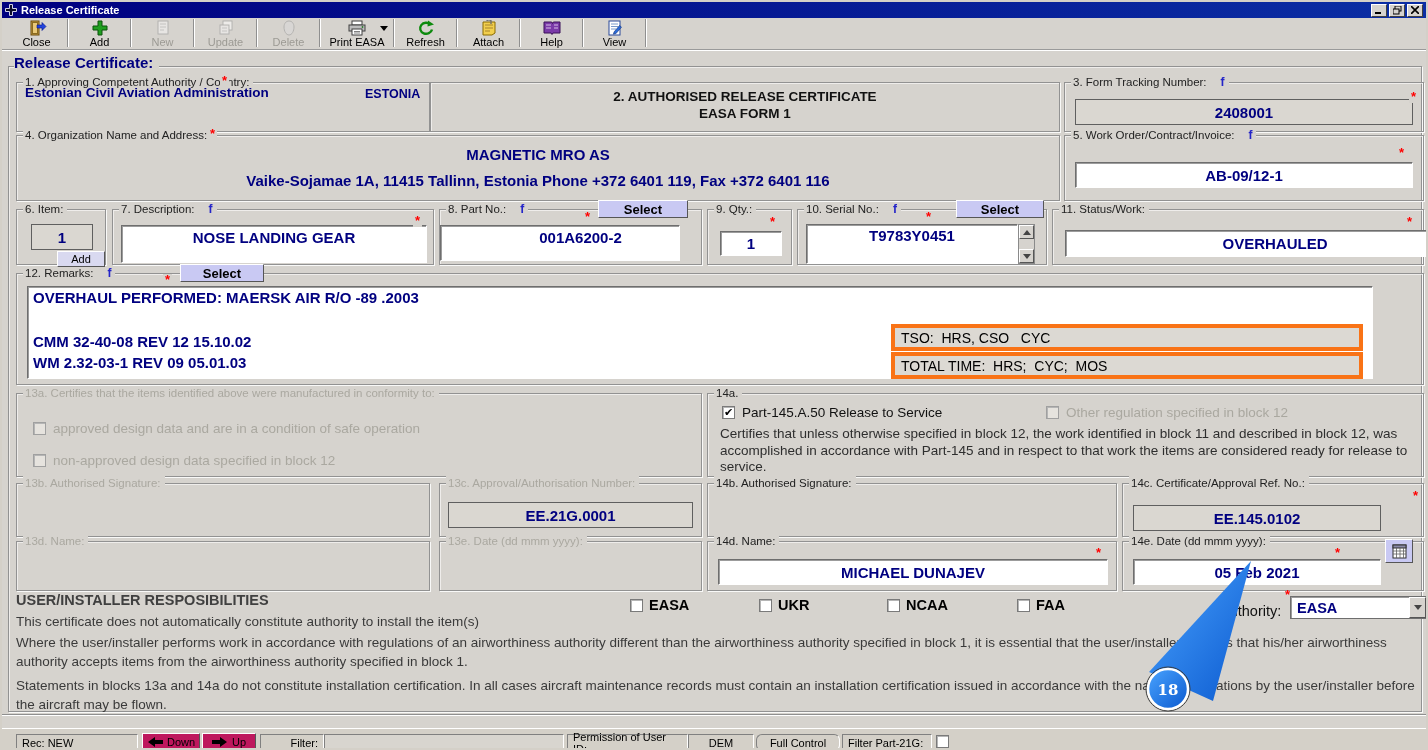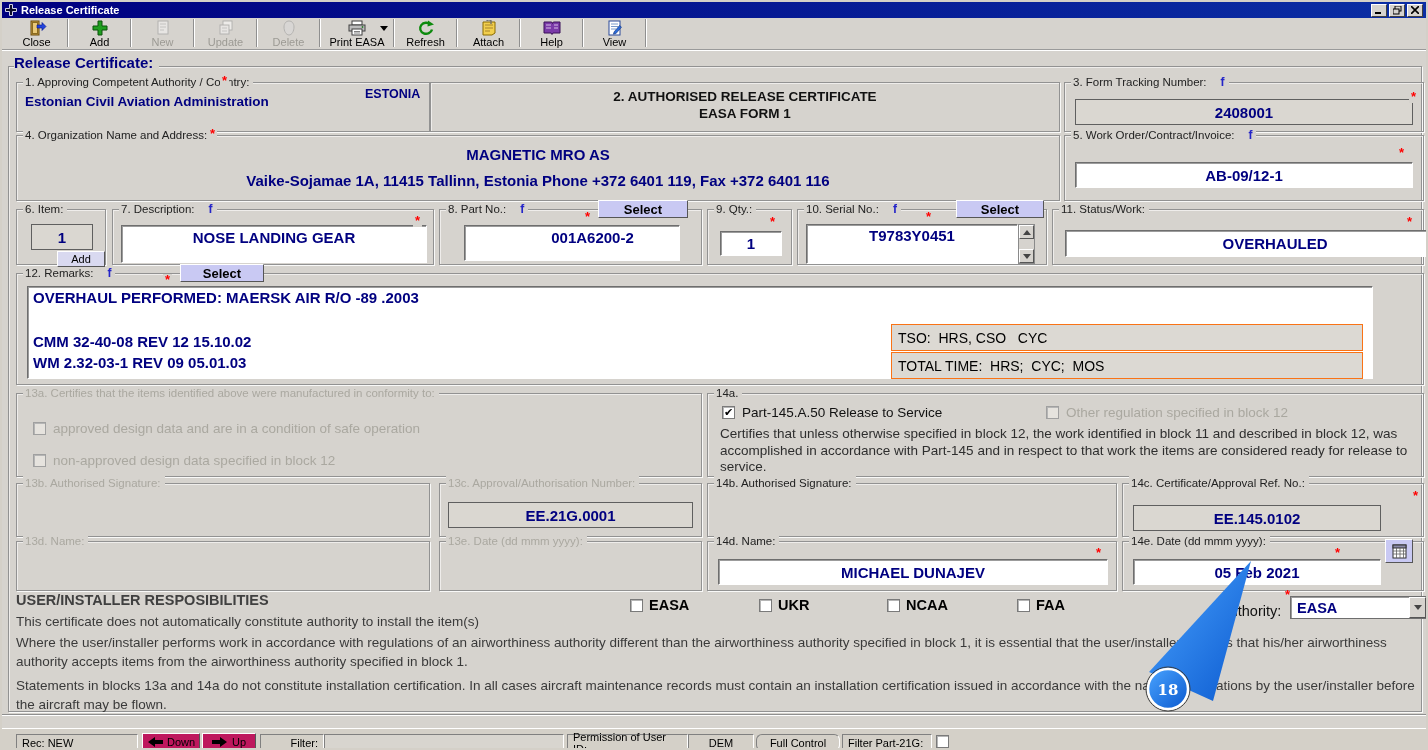--- a/index.html
+++ b/index.html
@@ -114,21 +114,21 @@
   .combo .val { color:#000080; font-weight:bold; font-size:14.5px; padding-left:6px; flex:1; }
   .combo .drop {
     width:17px; height:100%; background:#d6d3ce;
     border-top:1px solid #fff; border-left:1px solid #fff;
     border-right:1px solid #565656; border-bottom:1px solid #565656;
     display:flex; align-items:center; justify-content:center;
   }
 
   
   .tso-box {
-    position:absolute; background:#dcd9d3; border:1px solid #f97316;
+    position:absolute; background:#dcd9d3; border:4px solid #f97316;
     font-size:14px; color:#000; display:flex; align-items:center; padding-left:6px; z-index:4;
   }
 
   
   .statusbar { position:absolute; left:0; right:0; top:726px; height:24px; background:#d4d0c8; border-top:1px solid #fff; z-index:10; }
   .sb-panel {
     position:absolute; height:17px; font-size:11px; color:#000;
     border-top:1px solid #808080; border-left:1px solid #808080;
     border-bottom:1px solid #fff; border-right:1px solid #fff;
     display:flex; align-items:center; padding:0 5px; background:#d4d0c8;
@@ -283,21 +283,21 @@
     <span class="lbl">View</span>
   </div>
   <div class="tsep"></div>
 </div>
 
 <div class="frame" style="left:6px;top:64px;width:1414px;height:646px;"></div>
 <div class="form-title">Release Certificate:</div>
 
 <div class="frame" style="left:14px;top:80px;width:414px;height:50px;">
   <span class="flabel"><span>1. Approving Competent Authority / Country:</span></span>
-  <div class="abs navyval" style="left:8px;top:11px;font-size:13.5px;">Estonian Civil Aviation Administration</div>
+  <div class="abs navyval" style="left:8px;top:2px;font-size:13.5px;">Estonian Civil Aviation Administration</div>
   <div class="abs navyval" style="left:348px;top:4px;font-size:12.5px;">ESTONIA</div>
 </div>
 <span class="abs star" style="left:218px;top:73px;">*</span>
 
 <div class="frame" style="left:428px;top:80px;width:630px;height:50px;">
   <div class="abs" style="left:0;top:6px;width:100%;text-align:center;font-weight:bold;font-size:13.5px;color:#111;">2. AUTHORISED RELEASE CERTIFICATE</div>
   <div class="abs" style="left:0;top:23px;width:100%;text-align:center;font-weight:bold;font-size:13.5px;color:#111;">EASA FORM 1</div>
 </div>
 
 <div class="frame" style="left:1062px;top:80px;width:360px;height:50px;">
@@ -340,21 +340,21 @@
       <span class="navyval" style="margin:3px auto 0;">NOSE LANDING GEAR</span>
     </div>
 </div>
 
 <div class="frame" style="left:437px;top:207px;width:263px;height:56px;">
   <span class="flabel"><span>8. Part No.:</span><span class="fflag">f</span></span>
   <span class="abs star" style="left:143px;top:1px;">*</span>
   <div class="selbtn" style="left:158px;top:-10px;width:90px;height:18px;">
       <span>Select</span>
     </div>
-  <div class="field topalign" style="left:24px;top:15px;width:216px;height:36px;padding-left:41px;">
+  <div class="field topalign" style="left:0;top:15px;width:240px;height:36px;padding-left:41px;">
       <span class="navyval" style="margin:3px auto 0;">001A6200-2</span>
     </div>
 </div>
 
 <div class="frame" style="left:705px;top:207px;width:85px;height:56px;">
   <span class="flabel"><span>9. Qty.:</span></span>
   <span class="abs star" style="left:60px;top:6px;">*</span>
   <div class="field" style="left:12px;top:21px;width:62px;height:25px;">
       <span class="navyval">1</span>
     </div>

